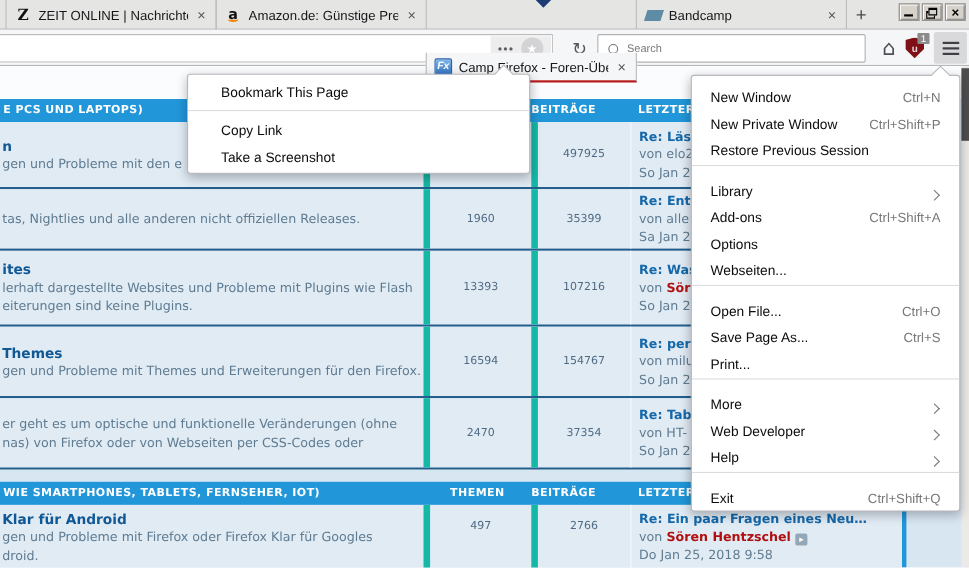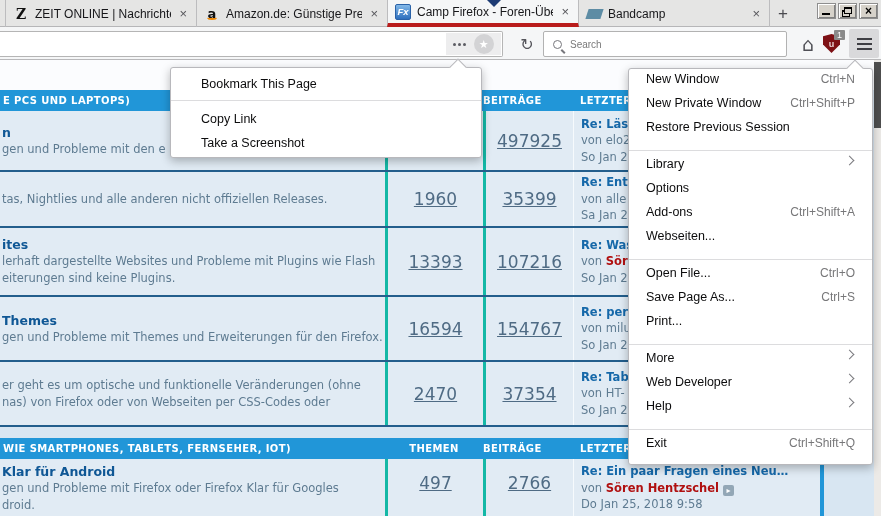--- a/index.html
+++ b/index.html
@@ -6,21 +6,21 @@
   html,body { width:881px; height:516px; overflow:hidden; background:#fff;
               font-family:"Liberation Sans", sans-serif; }
   #app { position:relative; width:881px; height:516px; overflow:hidden; }
 
   
   .tabbar { position:absolute; left:0; top:0; width:881px; height:27px;
             background:#e5e5e4; border-bottom:1px solid #b6b6b8; display:flex; padding-left:6px; }
   .tab { width:192px; height:27px; display:flex; align-items:center; gap:6px;
          padding:0 7px; border-right:1px solid #bcbcbe; border-left:1px solid #bcbcbe;
          margin-left:-1px; font-size:12px; color:#17171a; position:relative; }
-  .tab.active { background:#f5f6f7; border-bottom:4px solid #b91c1c; margin-bottom:-1px; z-index:2; }
+  .tab.active { background:#f5f6f7; border-bottom:2px solid #b91c1c; margin-bottom:-1px; z-index:2;margin-top:48px; }
   .tab-title { flex:1; white-space:nowrap; overflow:hidden; }
   .tab-close { font-size:13px; color:#57575c; padding:0 2px; cursor:default; }
   .favicon { width:16px; height:16px; display:flex; align-items:center; justify-content:center; flex:none; position:relative; }
   .fav-zeit { font-family:"DejaVu Serif", serif; font-weight:bold; font-size:14px; color:#111; }
   .fav-amazon { font-family:"DejaVu Sans", sans-serif; font-weight:bold; font-size:13px; color:#111; }
   .fav-amazon .smile { position:absolute; left:3px; top:9px; width:10px; height:5px;
                        border-bottom:2px solid #f08804; border-radius:50%; }
   .fav-fx { width:16px; height:16px; border-radius:2px; border:1px solid #2a62a8;
             background:linear-gradient(#83b9e9,#2e6fbd); color:#fff; font-style:italic;
             font-weight:bold; font-size:9.5px; display:flex; align-items:center; justify-content:center; }
@@ -89,22 +89,22 @@
   .h-desc { width:385px; padding-left:3px; white-space:nowrap; overflow:hidden; }
   .h-themen { width:98px; text-align:center; }
   .h-beit { width:90px; text-align:left; }
   .h-last { flex:1; padding-left:7px; white-space:nowrap; overflow:hidden; }
   .frow { display:flex; background:#e1ebf4; border-bottom:2px solid #235e8c;
           font-family:"DejaVu Sans", sans-serif; }
   .c-desc { width:385px; padding-left:2px; display:flex; flex-direction:column;
             justify-content:center; overflow:hidden; }
   .ftitle { font-size:12.5px; font-weight:bold; color:#0f5795; line-height:17px; white-space:nowrap; }
   .fdesc { font-size:11.5px; color:#5e7b91; line-height:17px; white-space:nowrap; }
-  .c-num { display:flex; align-items:center; justify-content:center; font-size:17px;
-           color:#4f6b84; border-left:3px solid #14b8a6;text-decoration:underline; }
+  .c-num { display:flex; align-items:center; justify-content:center; font-size:10px;
+           color:#4f6b84; border-left:6px solid #14b8a6; }
   .c-themen { width:98px; } .c-beit { width:90px; }
   .c-last { flex:1; border-left:1px solid #f6fafd; padding-left:7px; display:flex;
             flex-direction:column; justify-content:center; overflow:hidden; }
   .lsub { font-size:11.5px; font-weight:bold; color:#1568a9; line-height:16.5px; white-space:nowrap; }
   .lby, .ldate { font-size:11.5px; color:#5e7b91; line-height:16.5px; white-space:nowrap; }
   .redname { color:#b01010; font-weight:bold; }
   .posticon { display:inline-block; width:11px; height:11px; background:#93a7b6; border-radius:2px;
               color:#fff; font-size:8px; line-height:11px; text-align:center; vertical-align:-1px; margin-left:4px; }
   .secgap { height:11px; background:#d8e6f2; }
   .row-cut { border-bottom:none; height:58px; }
@@ -117,21 +117,21 @@
 
   
   .panel { position:absolute; background:#fff; border:1px solid #b8b8bc; border-radius:3px;
            box-shadow:0 3px 10px rgba(0,0,0,.28); z-index:50; }
   .notch { position:absolute; top:-7px; width:12px; height:12px; background:#fff;
            border-left:1px solid #b8b8bc; border-top:1px solid #b8b8bc; transform:rotate(45deg); }
   .pa-panel { left:170px; top:67px; width:312px; height:91px; }
   .pa-item { position:absolute; left:30px; font-size:12.5px; color:#0c0c0d; white-space:nowrap; }
   .pa-sep { position:absolute; left:0; top:32px; width:100%; height:1px; background:#dcdcde; }
   .app-panel { left:628px; top:68px; width:245px; padding:3px 0 4px 0; }
-  .mi { height:24px; display:flex; align-items:flex-start; padding:0 17px; font-size:12.5px; color:#0c0c0d; }
+  .mi { height:24px; display:flex; align-items:flex-end; padding:0 17px; font-size:12.5px; color:#0c0c0d; }
   .mi .lbl { flex:1; white-space:nowrap; }
   .mi .acc { color:#777779; font-size:12px; }
   .subarrow { width:7px; height:7px; border-top:1.5px solid #7a7a7e; border-right:1.5px solid #7a7a7e;
               transform:rotate(45deg); margin-right:2px; }
   .msep { height:1px; background:#dcdcde; margin:6px 0; }
 </style>
 </head>
 <body>
 
 <div id="app">
@@ -346,27 +346,27 @@
       </div>
     <div class="mi">
         <span class="lbl">Restore Previous Session</span>
       </div>
     <div class="msep"></div>
     <div class="mi">
         <span class="lbl">Library</span>
         <span class="subarrow"></span>
       </div>
     <div class="mi">
-        <span class="lbl">Options</span>
-      </div>
-    <div class="mi">
         <span class="lbl">Add-ons</span>
         <span class="acc">Ctrl+Shift+A</span>
       </div>
     <div class="mi">
+        <span class="lbl">Options</span>
+      </div>
+    <div class="mi">
         <span class="lbl">Webseiten...</span>
       </div>
     <div class="msep"></div>
     <div class="mi">
         <span class="lbl">Open File...</span>
         <span class="acc">Ctrl+O</span>
       </div>
     <div class="mi">
         <span class="lbl">Save Page As...</span>
         <span class="acc">Ctrl+S</span>

